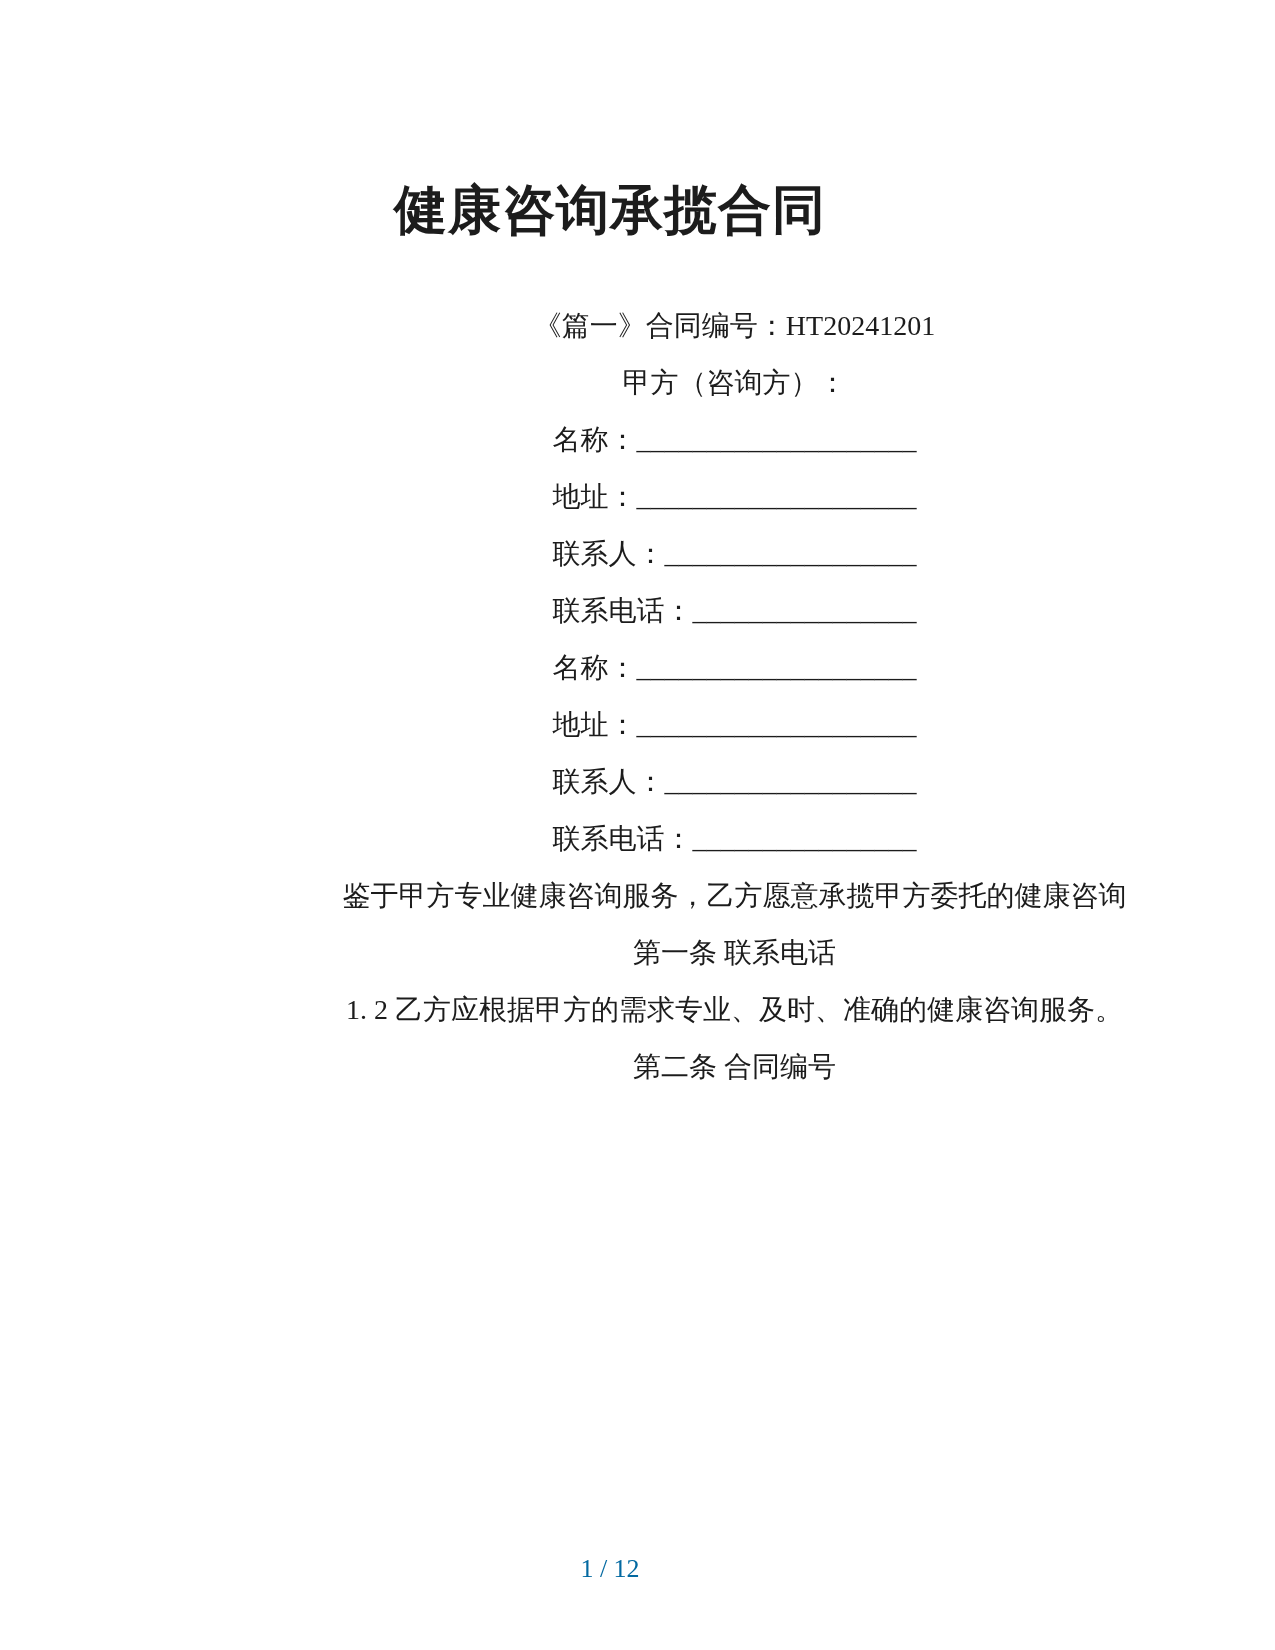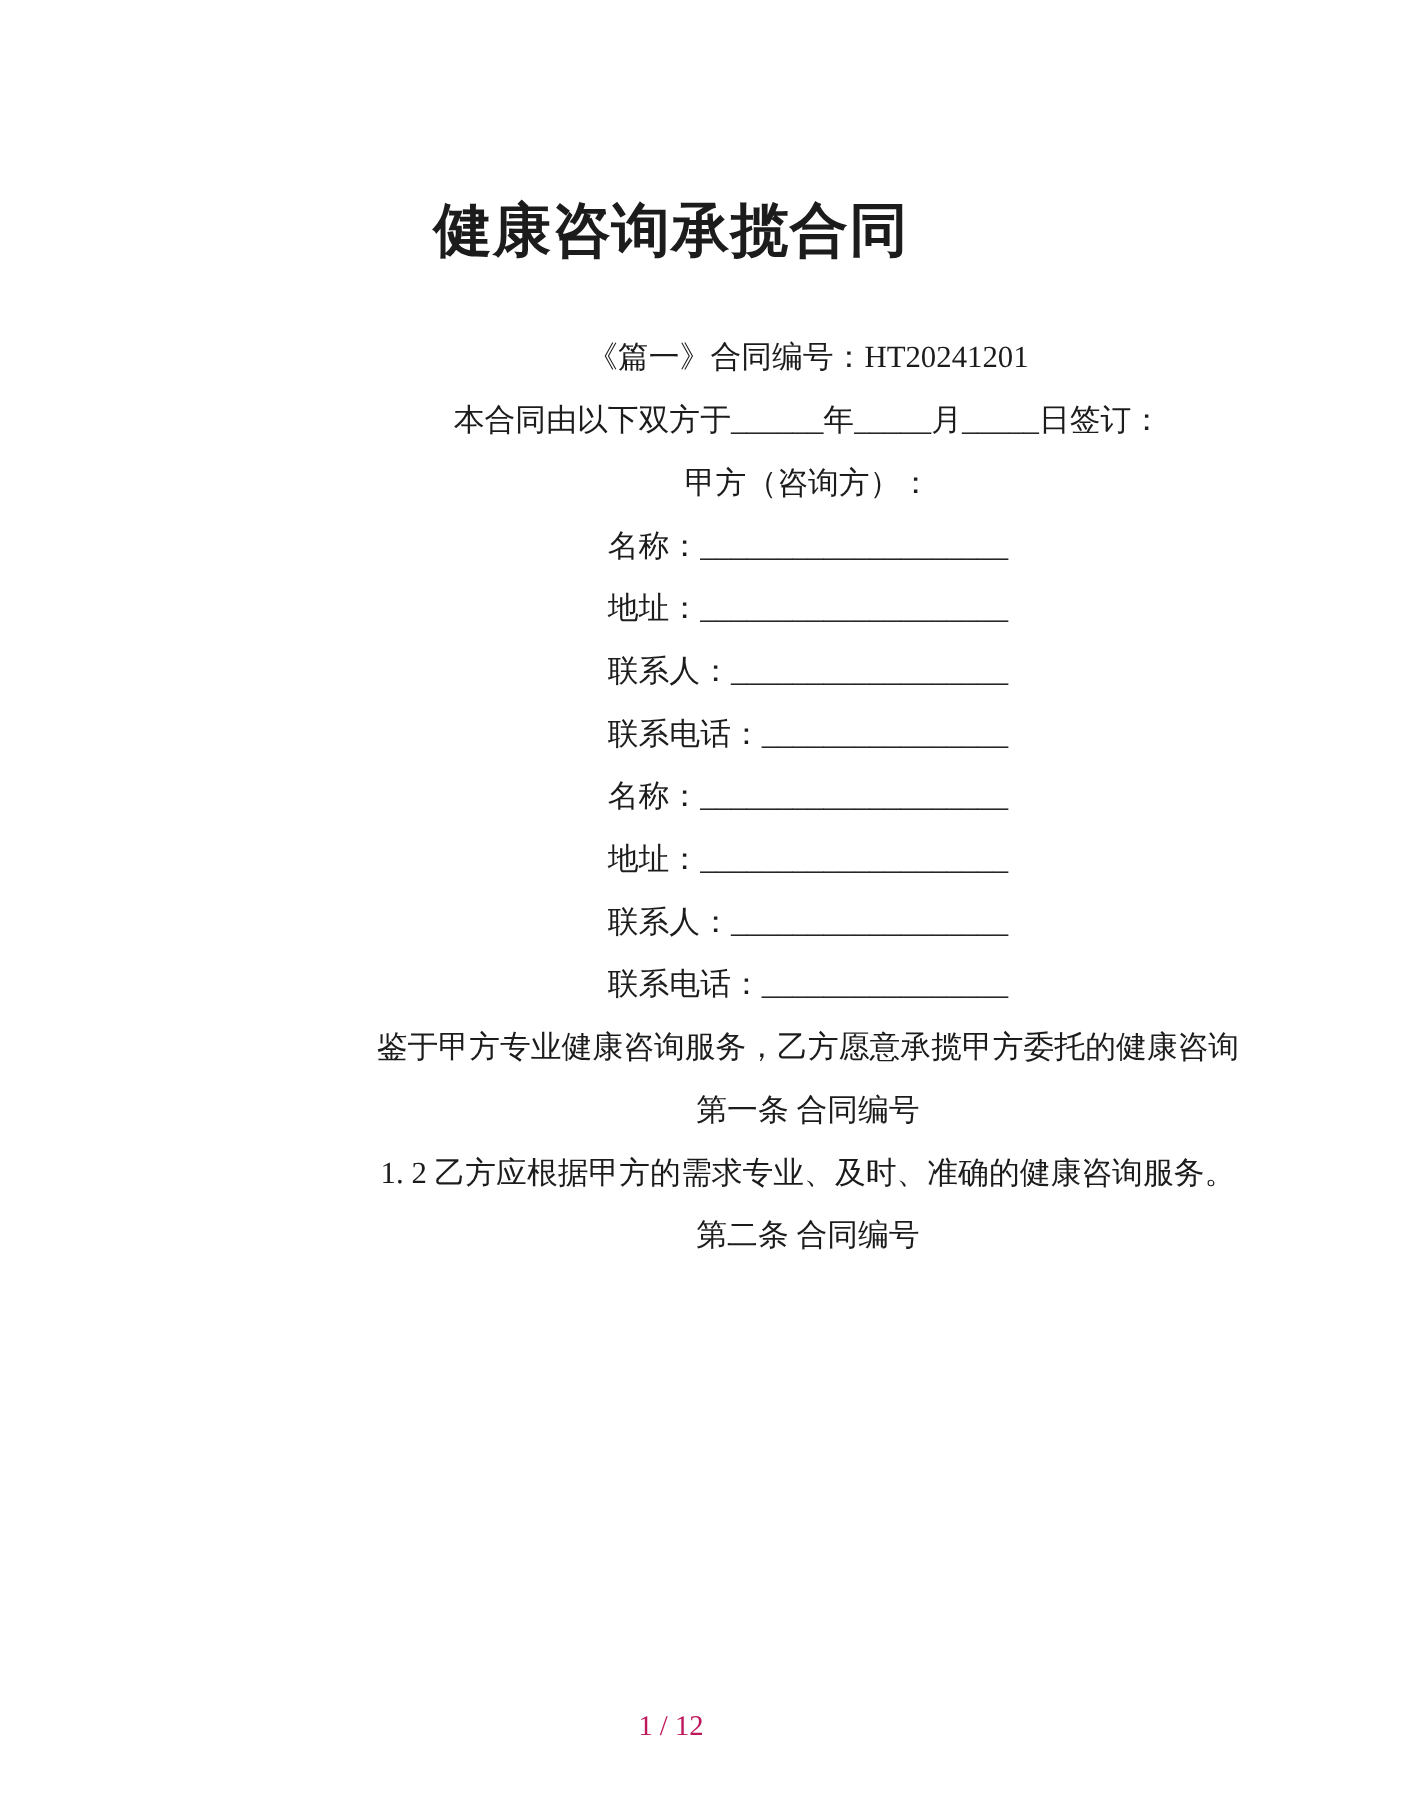--- a/index.html
+++ b/index.html
@@ -42,41 +42,40 @@
     padding-left: 74px;
   }
   .page-footer {
     position: absolute;
     bottom: 68px;
     left: 180px;
     right: 235px;
     text-align: center;
     font-size: 26px;
     line-height: 1;
-    color: #be185d;
+    color: #0369a1;
   }
 </style>
 </head>
 <body>
 
 <div class="page">
   <h1 class="doc-title">健康咨询承揽合同</h1>
 
   <div class="doc-body">
       <p class="line indent">《篇一》合同编号：HT20241201</p>
-      <p class="line indent">本合同由以下双方于______年_____月_____日签订：</p>
       <p class="line indent">甲方（咨询方）：</p>
       <p class="line indent">名称：____________________</p>
       <p class="line indent">地址：____________________</p>
       <p class="line indent">联系人：__________________</p>
       <p class="line indent">联系电话：________________</p>
       <p class="line indent">名称：____________________</p>
       <p class="line indent">地址：____________________</p>
       <p class="line indent">联系人：__________________</p>
       <p class="line indent">联系电话：________________</p>
       <p class="line indent">鉴于甲方专业健康咨询服务，乙方愿意承揽甲方委托的健康咨询</p>
-      <p class="line indent">第一条 合同编号</p>
+      <p class="line indent">第一条 联系电话</p>
       <p class="line indent">1. 2 乙方应根据甲方的需求专业、及时、准确的健康咨询服务。</p>
       <p class="line indent">第二条 合同编号</p>
     </div>
 
   <div class="page-footer">1 / 12</div>
 </div>
 
 </body></html>

